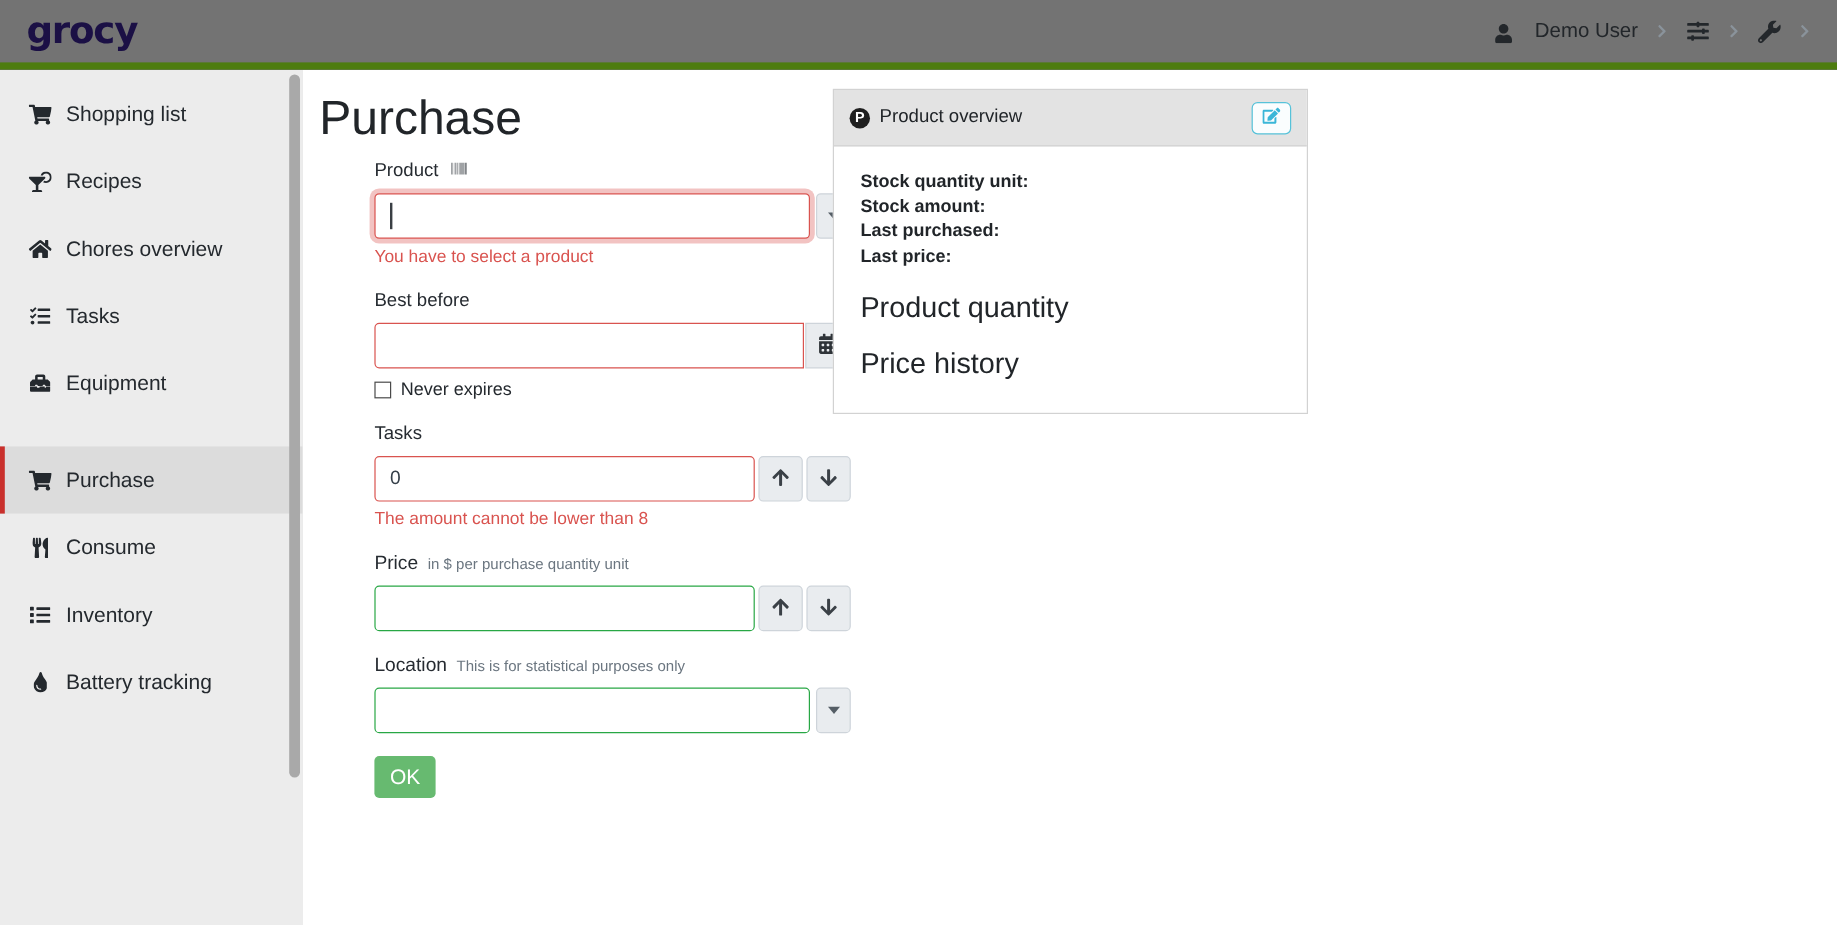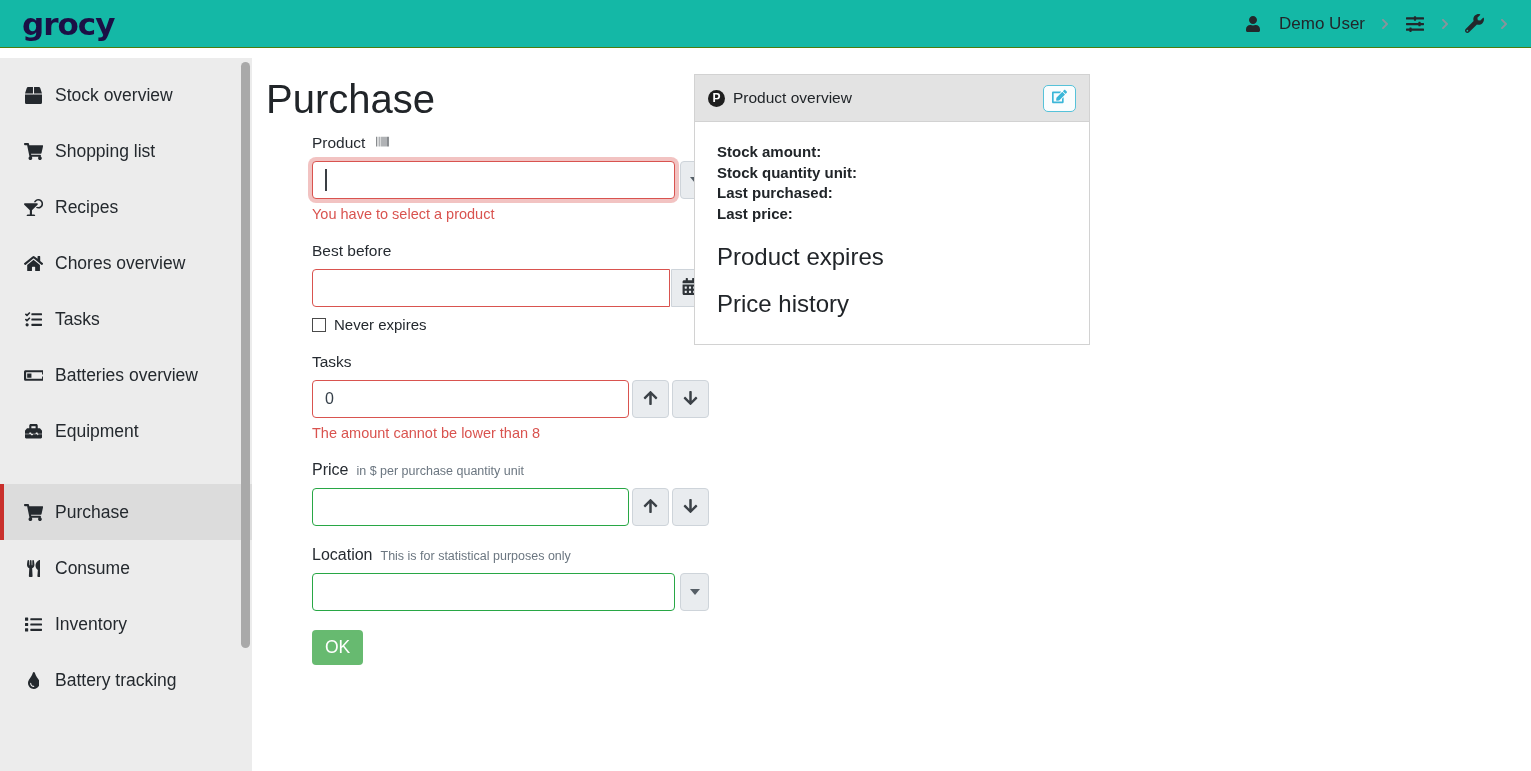--- a/index.html
+++ b/index.html
@@ -1,26 +1,26 @@
 <!DOCTYPE html>
 <html><head>
 <meta charset="utf-8">
 <style>
   * { margin:0; padding:0; box-sizing:border-box; }
   html,body { width:1531px; height:771px; overflow:hidden; background:#fff;
     font-family:"Liberation Sans","DejaVu Sans",sans-serif; color:#212529; }
 
   
-  .topbar { position:fixed; top:0; left:0; right:0; height:48px; background:#14b8a6;
-    border-bottom:1px solid #4d7c0f; display:flex; align-items:center;
+  .topbar { position:fixed; top:0; left:0; right:0; height:58px; background:#737373;
+    border-bottom:6px solid #4d7c0f; display:flex; align-items:center;
     justify-content:space-between; padding:0 22px; z-index:20; }
   .logo { font-family:"DejaVu Sans",sans-serif; font-weight:800; font-size:31px;
     color:#1b1045; letter-spacing:-1px; cursor:pointer; }
   .topbar-right { display:flex; align-items:center; gap:15px; }
-  .tb-group { display:flex; align-items:center; gap:18px; cursor:pointer; }
+  .tb-group { display:flex; align-items:flex-end; gap:18px; cursor:pointer; }
   .tb-label { font-size:17px; color:#22262a; }
   .tb-icon svg { display:block; fill:#23272b; }
   .tb-chevron svg { display:block; fill:#8a939b; }
 
   
   .sidebar { position:fixed; top:58px; left:0; bottom:0; width:252px; background:#ececec;
     padding-top:9px; z-index:10; }
   .sb-scrollbar { position:absolute; top:4px; right:2px; width:9px; height:586px;
     background:#a9a9a9; border-radius:5px; }
   .sb-item { display:flex; align-items:center; height:56px; padding-left:21px;
@@ -124,28 +124,20 @@
       <svg width="10" height="12" viewBox="0 0 320 512">
           <path d="M285.5 273 91.1 467.3c-9.4 9.4-24.6 9.4-33.9 0l-22.7-22.7c-9.4-9.4-9.4-24.5 0-33.9L188.5 256 34.5 101.3c-9.3-9.4-9.3-24.5 0-33.9l22.7-22.7c9.4-9.4 24.6-9.4 33.9 0L285.5 239c9.4 9.4 9.4 24.6 0 34z"></path>
         </svg>
     </span>
   </div>
 </header>
 
 <nav class="sidebar">
   <div class="sb-item">
     <span class="sb-icon">
-        <svg viewBox="0 0 512 512">
-          <path d="M509.5 184.6 458.9 32.8C452.4 13.2 434.1 0 413.4 0H272v192h238.7c-.4-2.5-.4-5-1.2-7.4zM240 0H98.6c-20.7 0-39 13.2-45.5 32.8L2.5 184.6c-.8 2.4-.8 4.9-1.2 7.4H240V0zM0 224v240c0 26.5 21.5 48 48 48h416c26.5 0 48-21.5 48-48V224H0z"></path>
-        </svg>
-      </span>
-    <span>Stock overview</span>
-  </div>
-  <div class="sb-item">
-    <span class="sb-icon">
         <svg viewBox="0 0 576 512">
           <path d="M528.1 301.3 575.4 93.3C578.8 78.3 567.4 64 552 64H159.2L150 19.2C147.8 8 137.9 0 126.5 0H24C10.7 0 0 10.7 0 24v16c0 13.3 10.7 24 24 24h69.9l70.2 343.4C147.3 417.1 136 435.2 136 456c0 30.9 25.1 56 56 56s56-25.1 56-56c0-15.7-6.4-29.8-16.8-40h209.6C430.4 426.2 424 440.3 424 456c0 30.9 25.1 56 56 56s56-25.1 56-56c0-22.2-12.9-41.3-31.6-50.4l5.5-24.3c3.4-15-8-29.3-23.4-29.3H218.1l-6.5-32h293.1c11.2 0 20.9-7.8 23.4-18.7z"></path>
         </svg>
       </span>
     <span>Shopping list</span>
   </div>
   <div class="sb-item">
     <span class="sb-icon">
         <svg viewBox="0 0 576 512">
           <path d="M296 464h-56V338.8l168.7-168.7c15.5-15.5 4.5-42.1-17.4-42.1H24.7c-22 0-32.9 26.5-17.4 42.1L176 338.8V464h-56c-22.1 0-40 17.9-40 40 0 4.4 3.6 8 8 8h240c4.4 0 8-3.6 8-8 0-22.1-17.9-40-40-40zM432 0c-62.6 0-115.4 40.2-135.2 96h52.5c16.7-28.6 47.3-48 82.6-48 52.9 0 96 43.1 96 96s-43.1 96-96 96c-14 0-27.3-3.2-39.3-8.6l-35.3 35.3c22.1 13.2 47.5 21.3 74.9 21.3 79.5 0 144-64.5 144-144S511.5 0 432 0z"></path>
@@ -161,28 +153,20 @@
       </span>
     <span>Chores overview</span>
   </div>
   <div class="sb-item">
     <span class="sb-icon">
         <svg viewBox="0 0 512 512">
           <path d="M139.6 35.5a12 12 0 0 0-17 0L59 98.8 36.2 76.7a12 12 0 0 0-17 0l-15.7 15.7a12 12 0 0 0 0 17l47.6 47.4a12.8 12.8 0 0 0 17.6 0l15.6-15.6L156.5 69a12.1 12.1 0 0 0 .1-17.5zm0 159.2a12 12 0 0 0-17 0L59 258.4l-22.7-22.1a12 12 0 0 0-17 0L3.5 252a12 12 0 0 0 0 17L51 316.5a12.8 12.8 0 0 0 17.6 0l15.7-15.7 72.2-72.2a12 12 0 0 0 .1-16.9zM64 368c-26.5 0-48.6 21.5-48.6 48S37.5 464 64 464a48 48 0 0 0 0-96zm432 16H208a16 16 0 0 0-16 16v32a16 16 0 0 0 16 16h288a16 16 0 0 0 16-16v-32a16 16 0 0 0-16-16zm0-320H208a16 16 0 0 0-16 16v32a16 16 0 0 0 16 16h288a16 16 0 0 0 16-16V80a16 16 0 0 0-16-16zm0 160H208a16 16 0 0 0-16 16v32a16 16 0 0 0 16 16h288a16 16 0 0 0 16-16v-32a16 16 0 0 0-16-16z"></path>
         </svg>
       </span>
     <span>Tasks</span>
-  </div>
-  <div class="sb-item">
-    <span class="sb-icon">
-        <svg viewBox="0 0 576 512">
-          <path d="M544 160v64h32v64h-32v64H64V160h480m16-64H48c-26.5 0-48 21.5-48 48v224c0 26.5 21.5 48 48 48h512c26.5 0 48-21.5 48-48v-16h8c13.3 0 24-10.7 24-24V184c0-13.3-10.7-24-24-24h-8v-16c0-26.5-21.5-48-48-48zm-336 96H96v128h128V192z"></path>
-        </svg>
-      </span>
-    <span>Batteries overview</span>
   </div>
   <div class="sb-item">
     <span class="sb-icon">
         <svg viewBox="0 0 512 512">
           <path d="M502.6 214.6l-45.3-45.3c-6-6-14.1-9.4-22.6-9.4H384V80c0-26.5-21.5-48-48-48H176c-26.5 0-48 21.5-48 48v80H77.3c-8.5 0-16.6 3.4-22.6 9.4L9.4 214.6c-6 6-9.4 14.1-9.4 22.6V320h128v-16c0-8.8 7.2-16 16-16h32c8.8 0 16 7.2 16 16v16h128v-16c0-8.8 7.2-16 16-16h32c8.8 0 16 7.2 16 16v16h128v-82.7c0-8.5-3.4-16.6-9.4-22.7zM320 160H192V96h128v64zm64 208c-8.8 0-16-7.2-16-16v-16H240v16c0 8.8-7.2 16-16 16h-32c-8.8 0-16-7.2-16-16v-16H0v96c0 17.7 14.3 32 32 32h448c17.7 0 32-14.3 32-32v-96H400v16c0 8.8-7.2 16-16 16h-32z"></path>
         </svg>
       </span>
     <span>Equipment</span>
   </div>
   <div class="sb-item active sb-gap">
@@ -344,20 +328,20 @@
     </div>
     <button class="edit-btn">
       <span>
         <svg viewBox="0 0 576 512" width="15" height="15">
             <path d="M402.6 83.2l90.2 90.2c3.8 3.8 3.8 10 0 13.8L274.4 405.6l-92.8 10.3c-12.4 1.4-22.9-9.1-21.5-21.5l10.3-92.8L388.8 83.2c3.8-3.8 10-3.8 13.8 0zm162-22.9l-48.8-48.8c-15.2-15.2-39.9-15.2-55.2 0l-35.4 35.4c-3.8 3.8-3.8 10 0 13.8l90.2 90.2c3.8 3.8 10 3.8 13.8 0l35.4-35.4c15.2-15.3 15.2-40 0-55.2zM384 346.2V448H64V128h229.8c3.2 0 6.2-1.3 8.5-3.5l40-40c7.6-7.6 2.2-20.5-8.5-20.5H48C21.5 64 0 85.5 0 112v352c0 26.5 21.5 48 48 48h352c26.5 0 48-21.5 48-48V306.2c0-10.7-12.9-16-20.5-8.5l-40 40c-2.2 2.3-3.5 5.3-3.5 8.5z"></path>
           </svg>
       </span>
     </button>
   </div>
   <div class="card-body">
+    <div class="stat">Stock quantity unit:</div>
     <div class="stat">Stock amount:</div>
-    <div class="stat">Stock quantity unit:</div>
     <div class="stat">Last purchased:</div>
     <div class="stat">Last price:</div>
-    <div class="section-h">Product expires</div>
+    <div class="section-h">Product quantity</div>
     <div class="section-h">Price history</div>
   </div>
 </section>
 
 </body></html>

